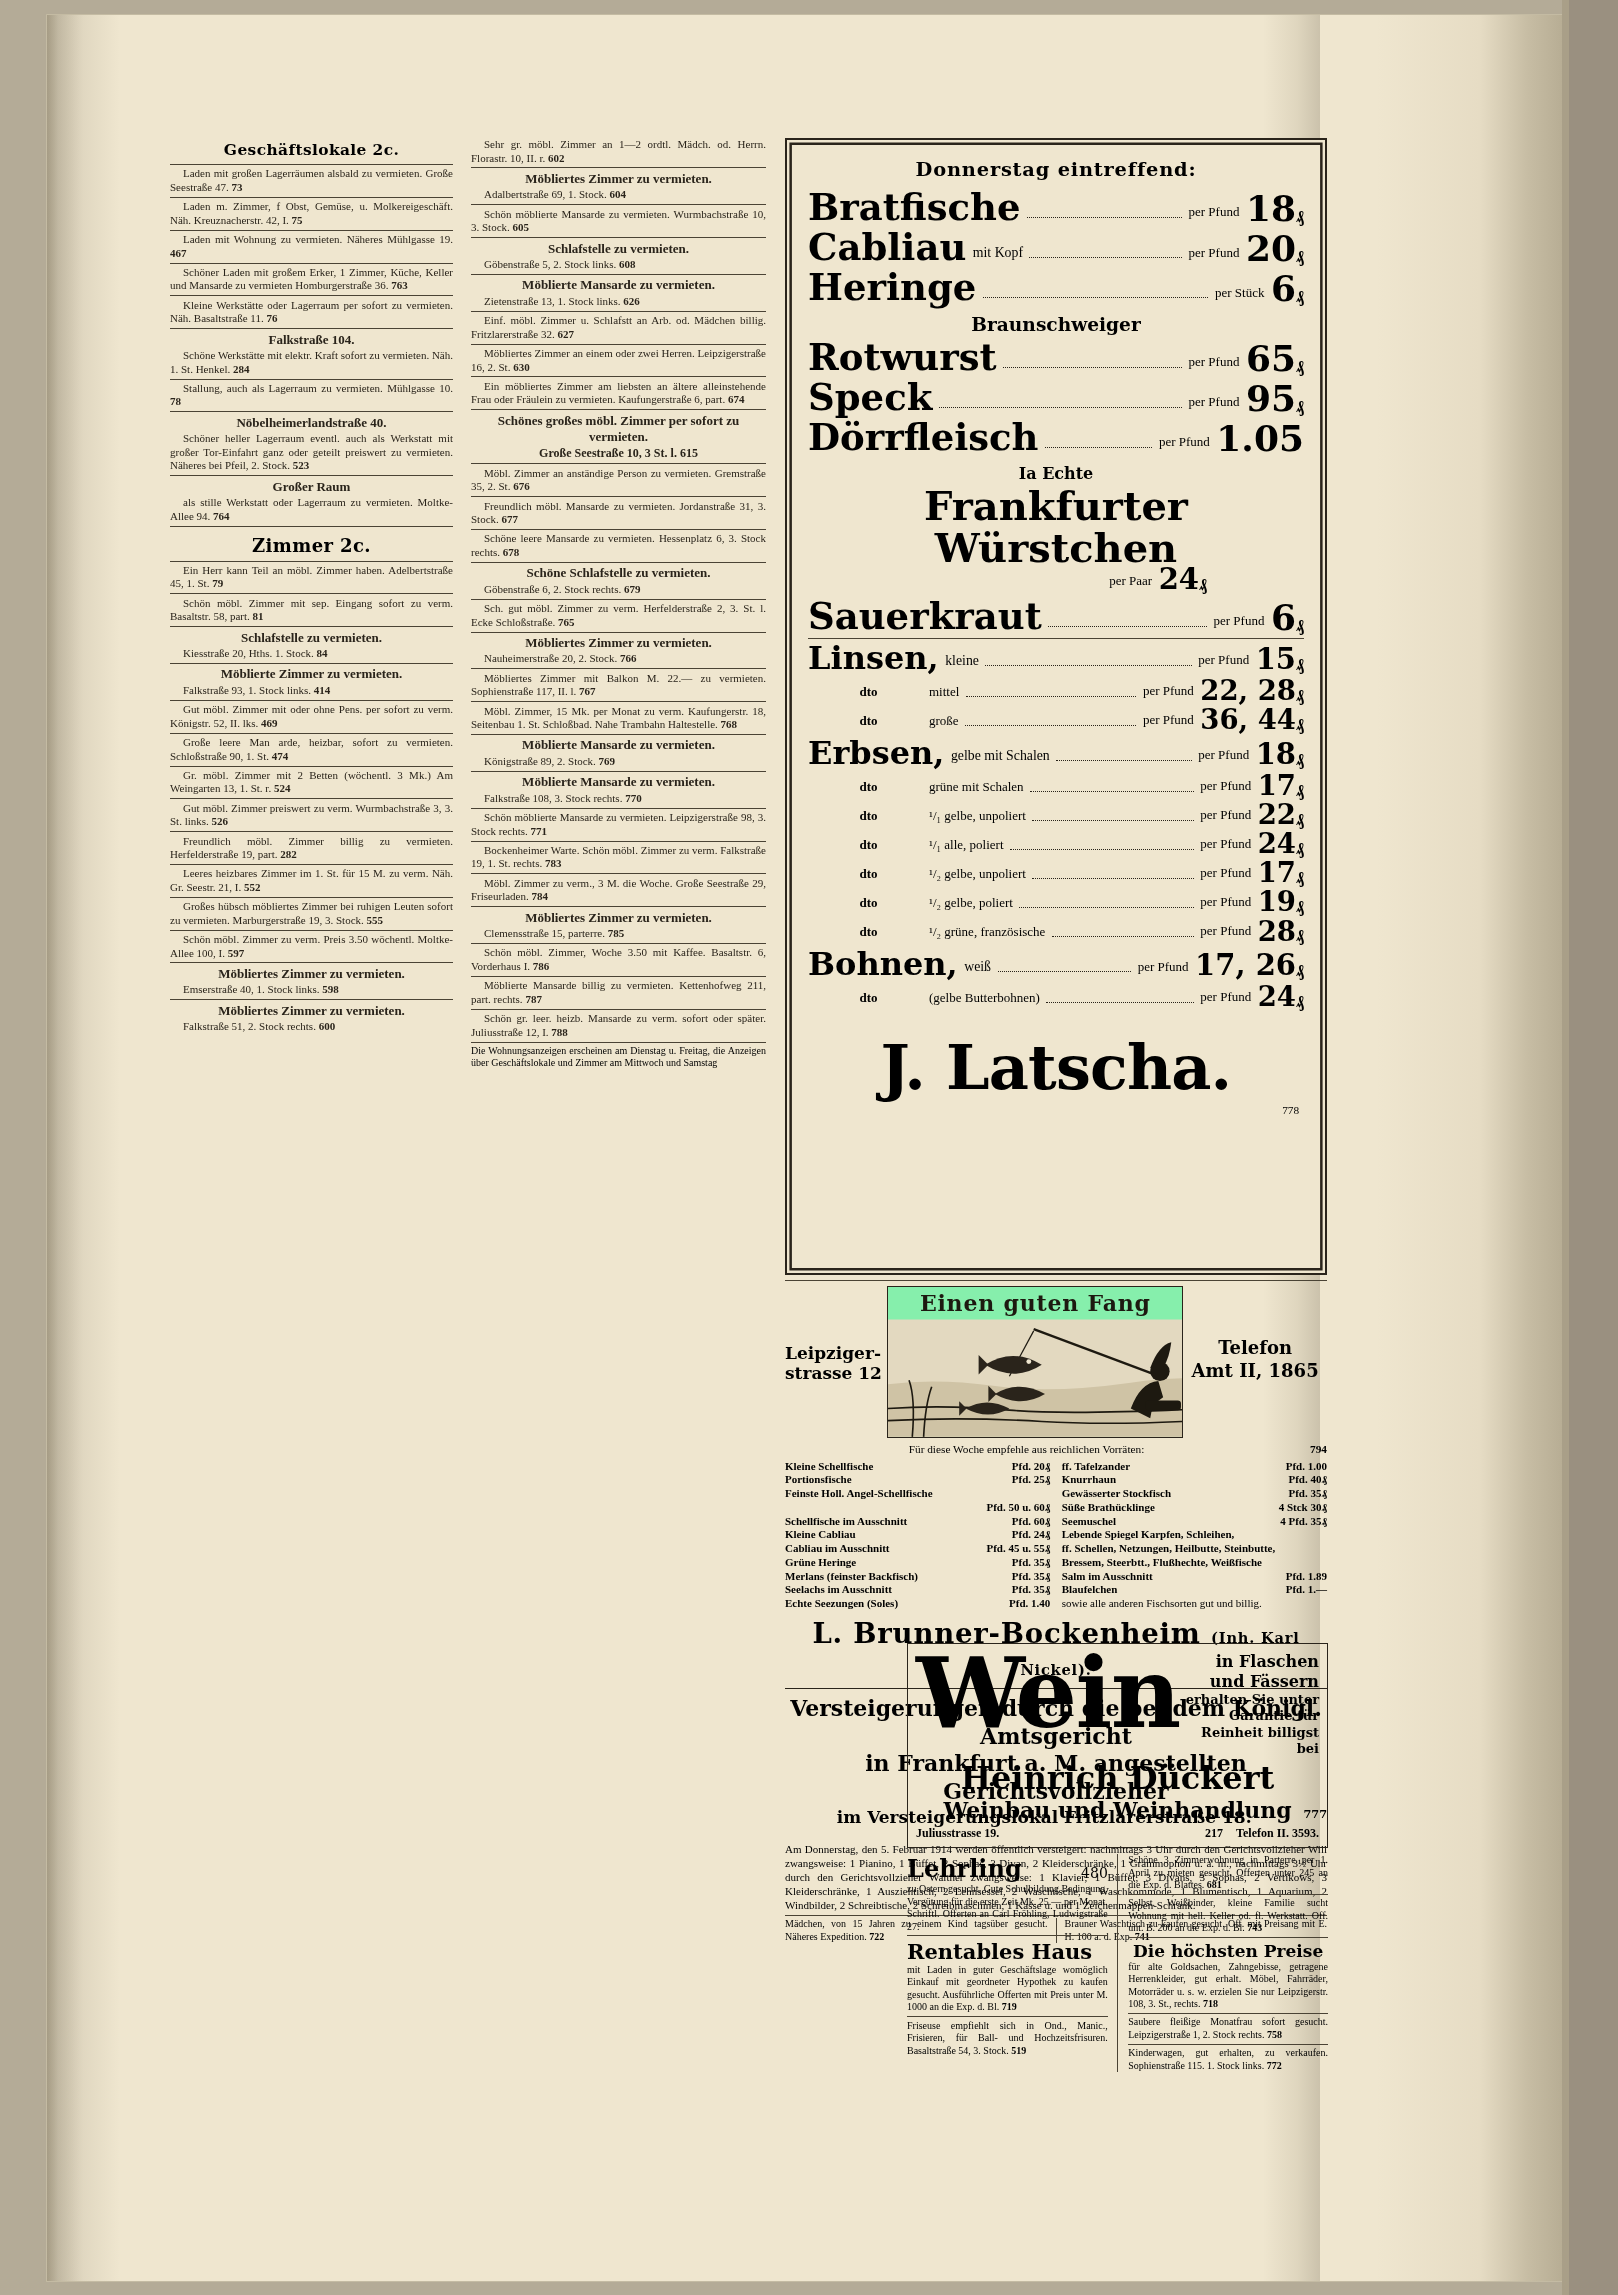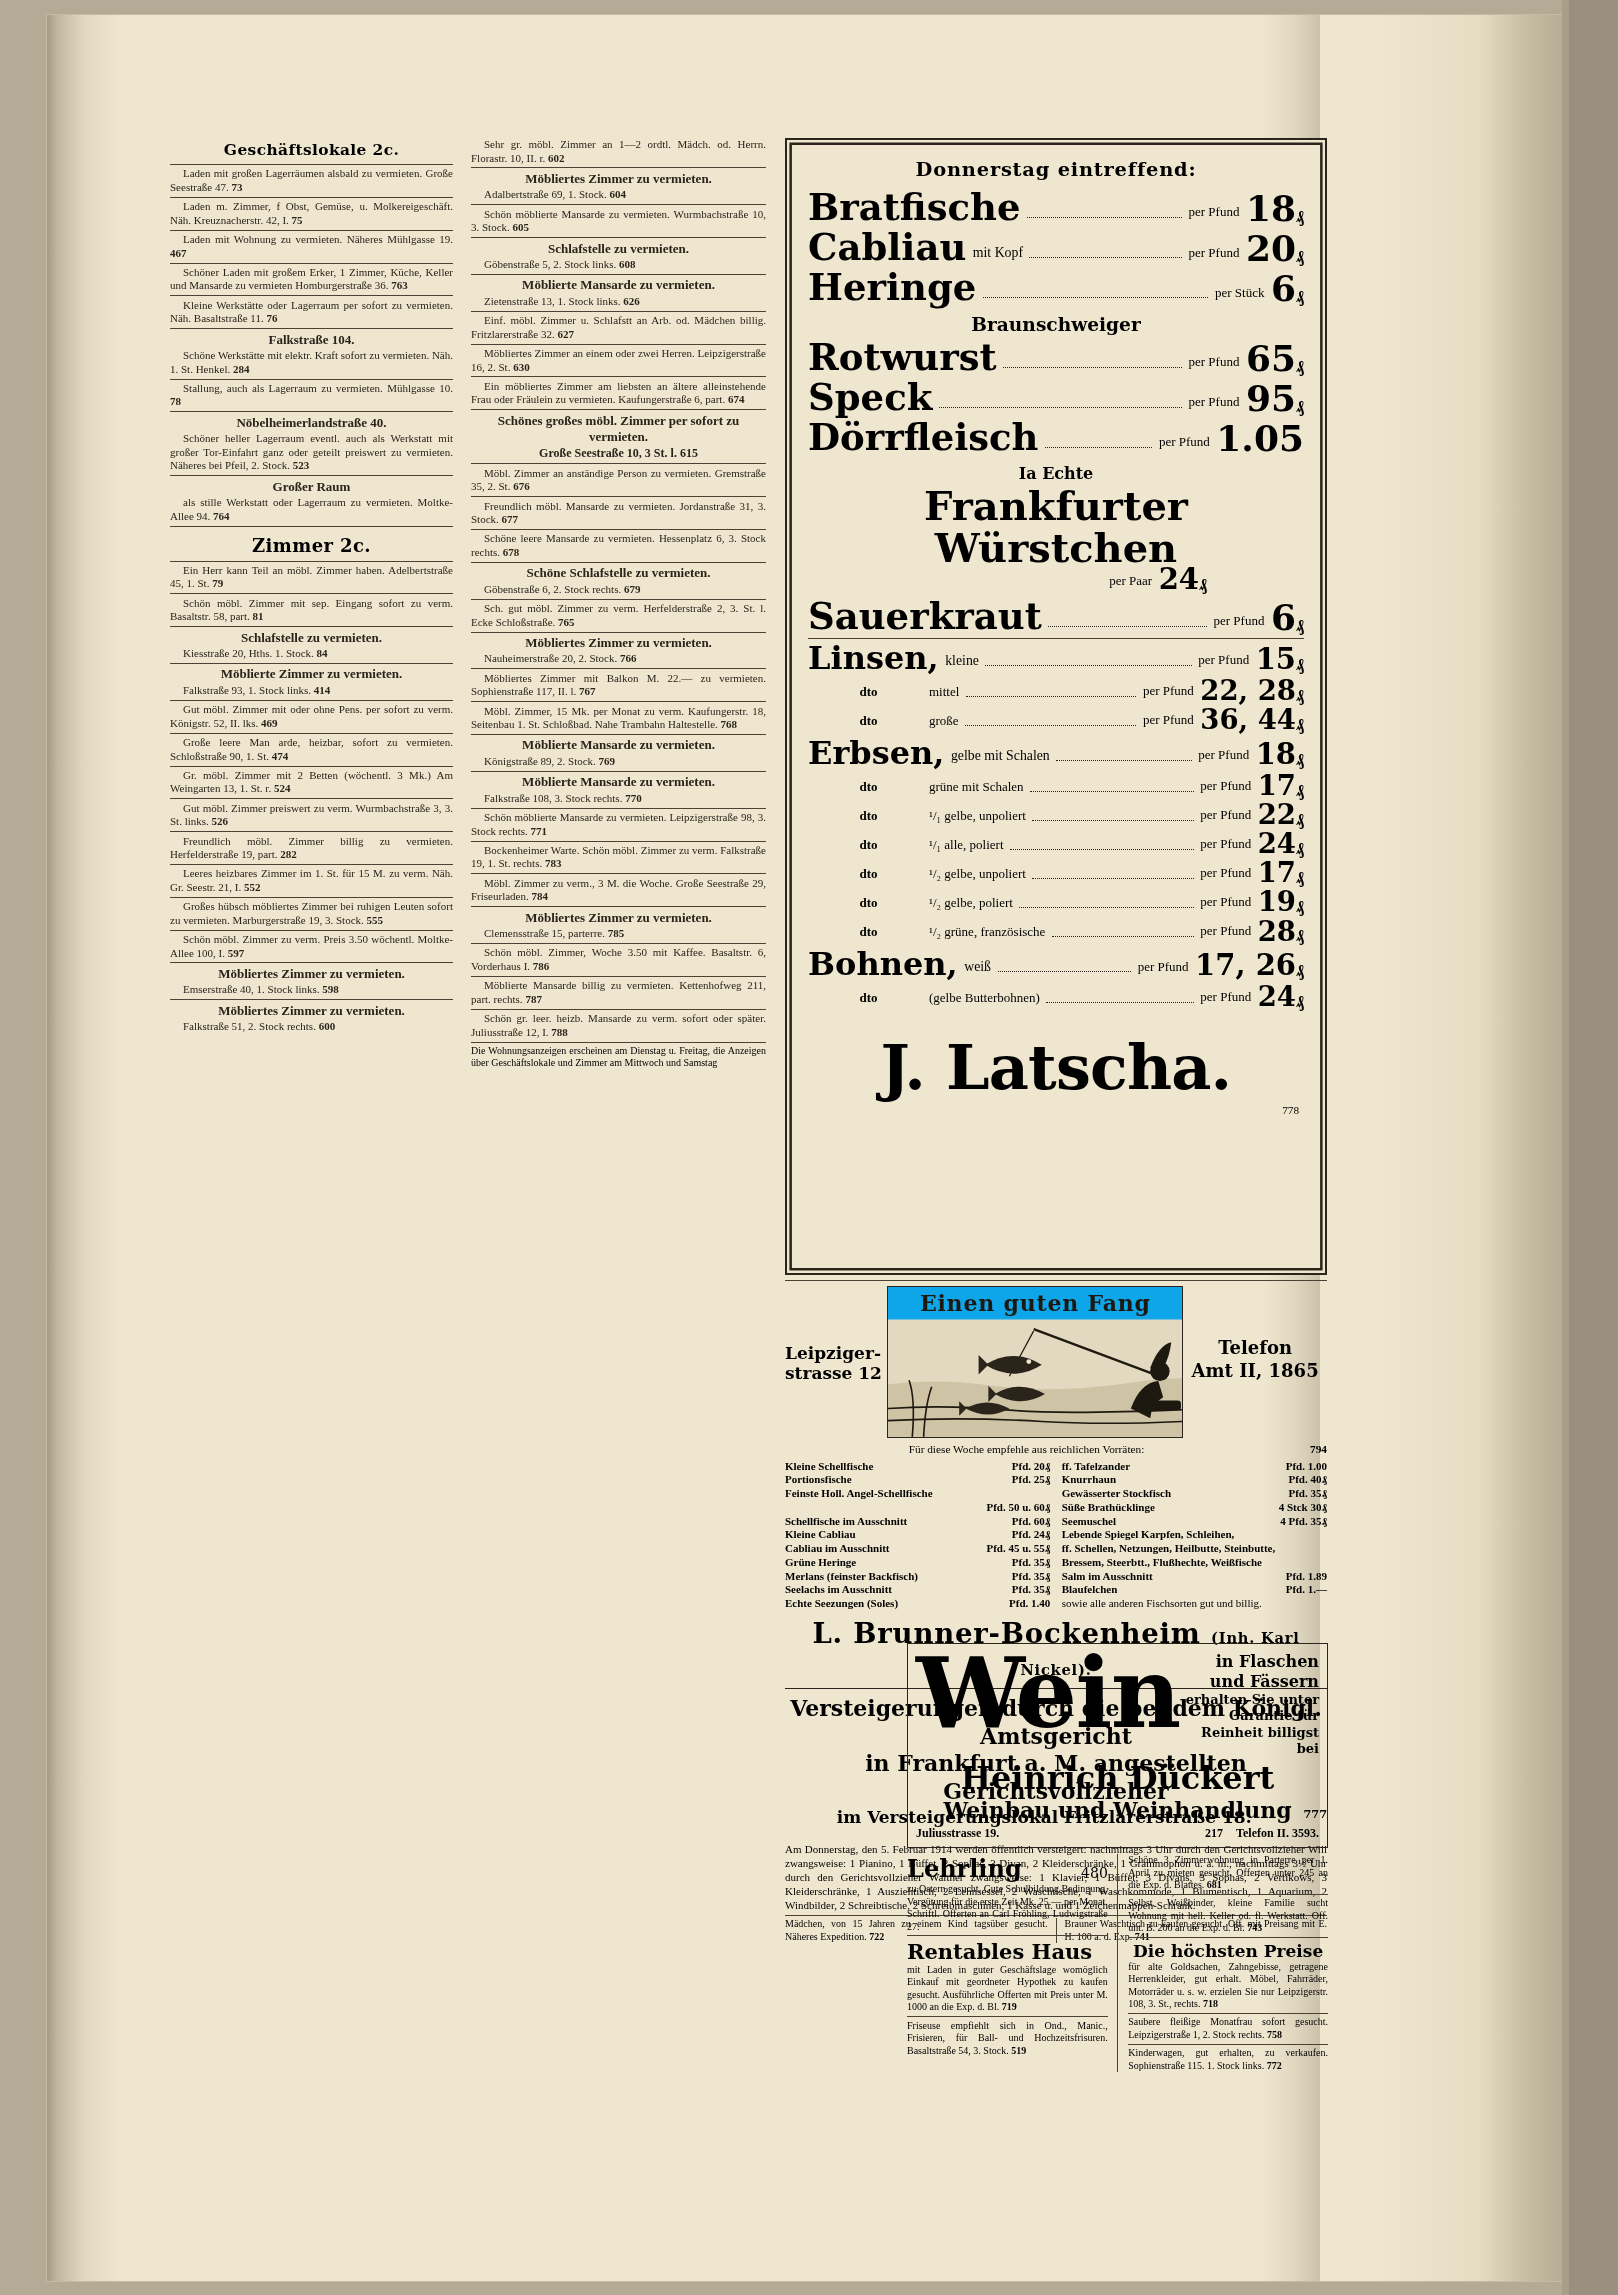--- a/index.html
+++ b/index.html
@@ -102,21 +102,21 @@
     text-align:center;font-family:"DejaVu Serif",serif;font-weight:bold;
     font-size:62px;letter-spacing:-0.8px;margin-top:20px;
   }
   .pb-num{text-align:right;font-size:11.3px;padding-right:4.9px;}
 
   
   .fishad{border-top:0.8px solid #4a4335;margin-top:4.9px;padding-top:4.9px;}
   .fish-top{display:flex;align-items:stretch;border:0;}
   .fish-left{width:121px;font-weight:bold;font-size:17px;line-height:1.2;
     font-family:"DejaVu Serif",serif;padding-top:57px;}
-  .fish-img{position:relative;width:348px;height:150px;background:#0ea5e9;border:1.6px solid #2a241b;overflow:hidden;}
+  .fish-img{position:relative;width:348px;height:150px;background:#86efac;border:1.6px solid #2a241b;overflow:hidden;}
   .fish-banner{
     position:absolute;left:0;top:0;width:100%;text-align:center;font-family:"DejaVu Serif",serif;
     font-weight:bold;font-size:22px;letter-spacing:0.8px;color:#1d1910;padding-top:3.2px;
   }
   .fish-right{width:170px;text-align:center;font-family:"DejaVu Serif",serif;font-weight:bold;
     font-size:18px;line-height:1.3;padding-top:50px;}
   .fish-list{margin-top:4.9px;font-size:11px;line-height:1.25;}
   .fl-row{display:flex;}
   .fl-c{width:50%;display:flex;}
   .fl-n{flex:1;font-weight:bold;}

